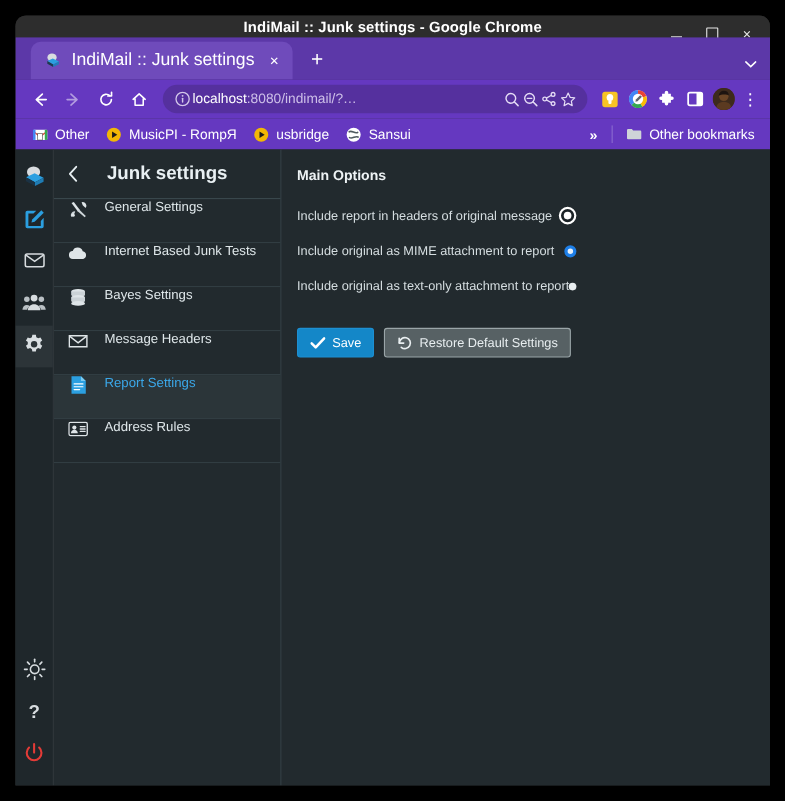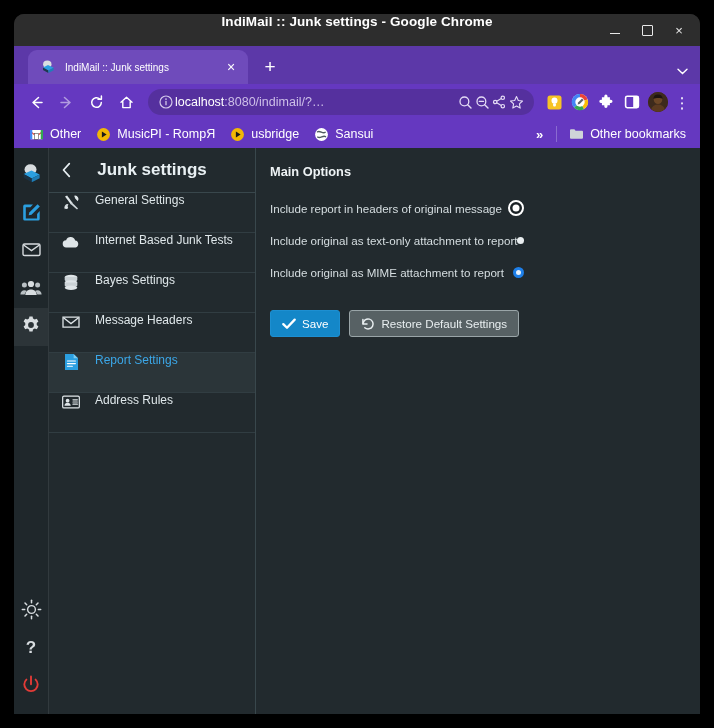--- a/index.html
+++ b/index.html
@@ -21,23 +21,24 @@
     height: 700px;
     background: #2b2b2b;
     border-radius: 10px 10px 0 0;
     overflow: hidden;
     display: flex;
     flex-direction: column;
   }
 
   
   .titlebar {
-    height: 32px;
+    height: 20px;
     background: #2d2d2d;
     display: flex;
+    align-items: center;
     justify-content: center;
     position: relative;
     flex: 0 0 auto;
   }
   .titlebar-text {
     color: #ffffff;
     font-size: 13.5px;
     font-weight: bold;
     letter-spacing: 0.1px;
   }
@@ -90,21 +91,21 @@
     background: #6f4bbb;
     border-radius: 9px 9px 0 0;
     display: flex;
     align-items: center;
     padding: 0 8px 0 12px;
     min-width: 200px;
     gap: 9px;
   }
   .tab-title {
     color: #ffffff;
-    font-size: 10px;
+    font-size: 16px;
     white-space: nowrap;
     overflow: hidden;
     text-overflow: ellipsis;
     flex: 1;
   }
   .tab-close {
     color: #ffffff;
     font-size: 14px;
     width: 18px;
     height: 18px;
@@ -807,27 +808,27 @@
       <div class="content-topbar"></div>
       <div class="content-inner">
         <div class="section-title">Main Options</div>
 
         <div class="opt-row">
           <span class="opt-label">Include report in headers of original message</span>
           <span class="radio focused-selected"></span>
         </div>
 
         <div class="opt-row">
+          <span class="opt-label">Include original as MIME attachment to report</span>
+          <span class="radio blue"></span>
+        </div>
+
+        <div class="opt-row">
           <span class="opt-label">Include original as text-only attachment to report</span>
           <span class="radio plain"></span>
-        </div>
-
-        <div class="opt-row">
-          <span class="opt-label">Include original as MIME attachment to report</span>
-          <span class="radio blue"></span>
         </div>
 
         <div class="btn-row">
           <div class="btn btn-primary">
             <span class="btn-ico">
               <svg width="14" height="12" viewBox="0 0 14 12">
                   <path d="M1.3 6.1 L5 9.8 L12.7 1.6" stroke="#ffffff" stroke-width="2.3" fill="none" stroke-linecap="round" stroke-linejoin="round"></path>
                 </svg>
             </span>
             <span>Save</span>

